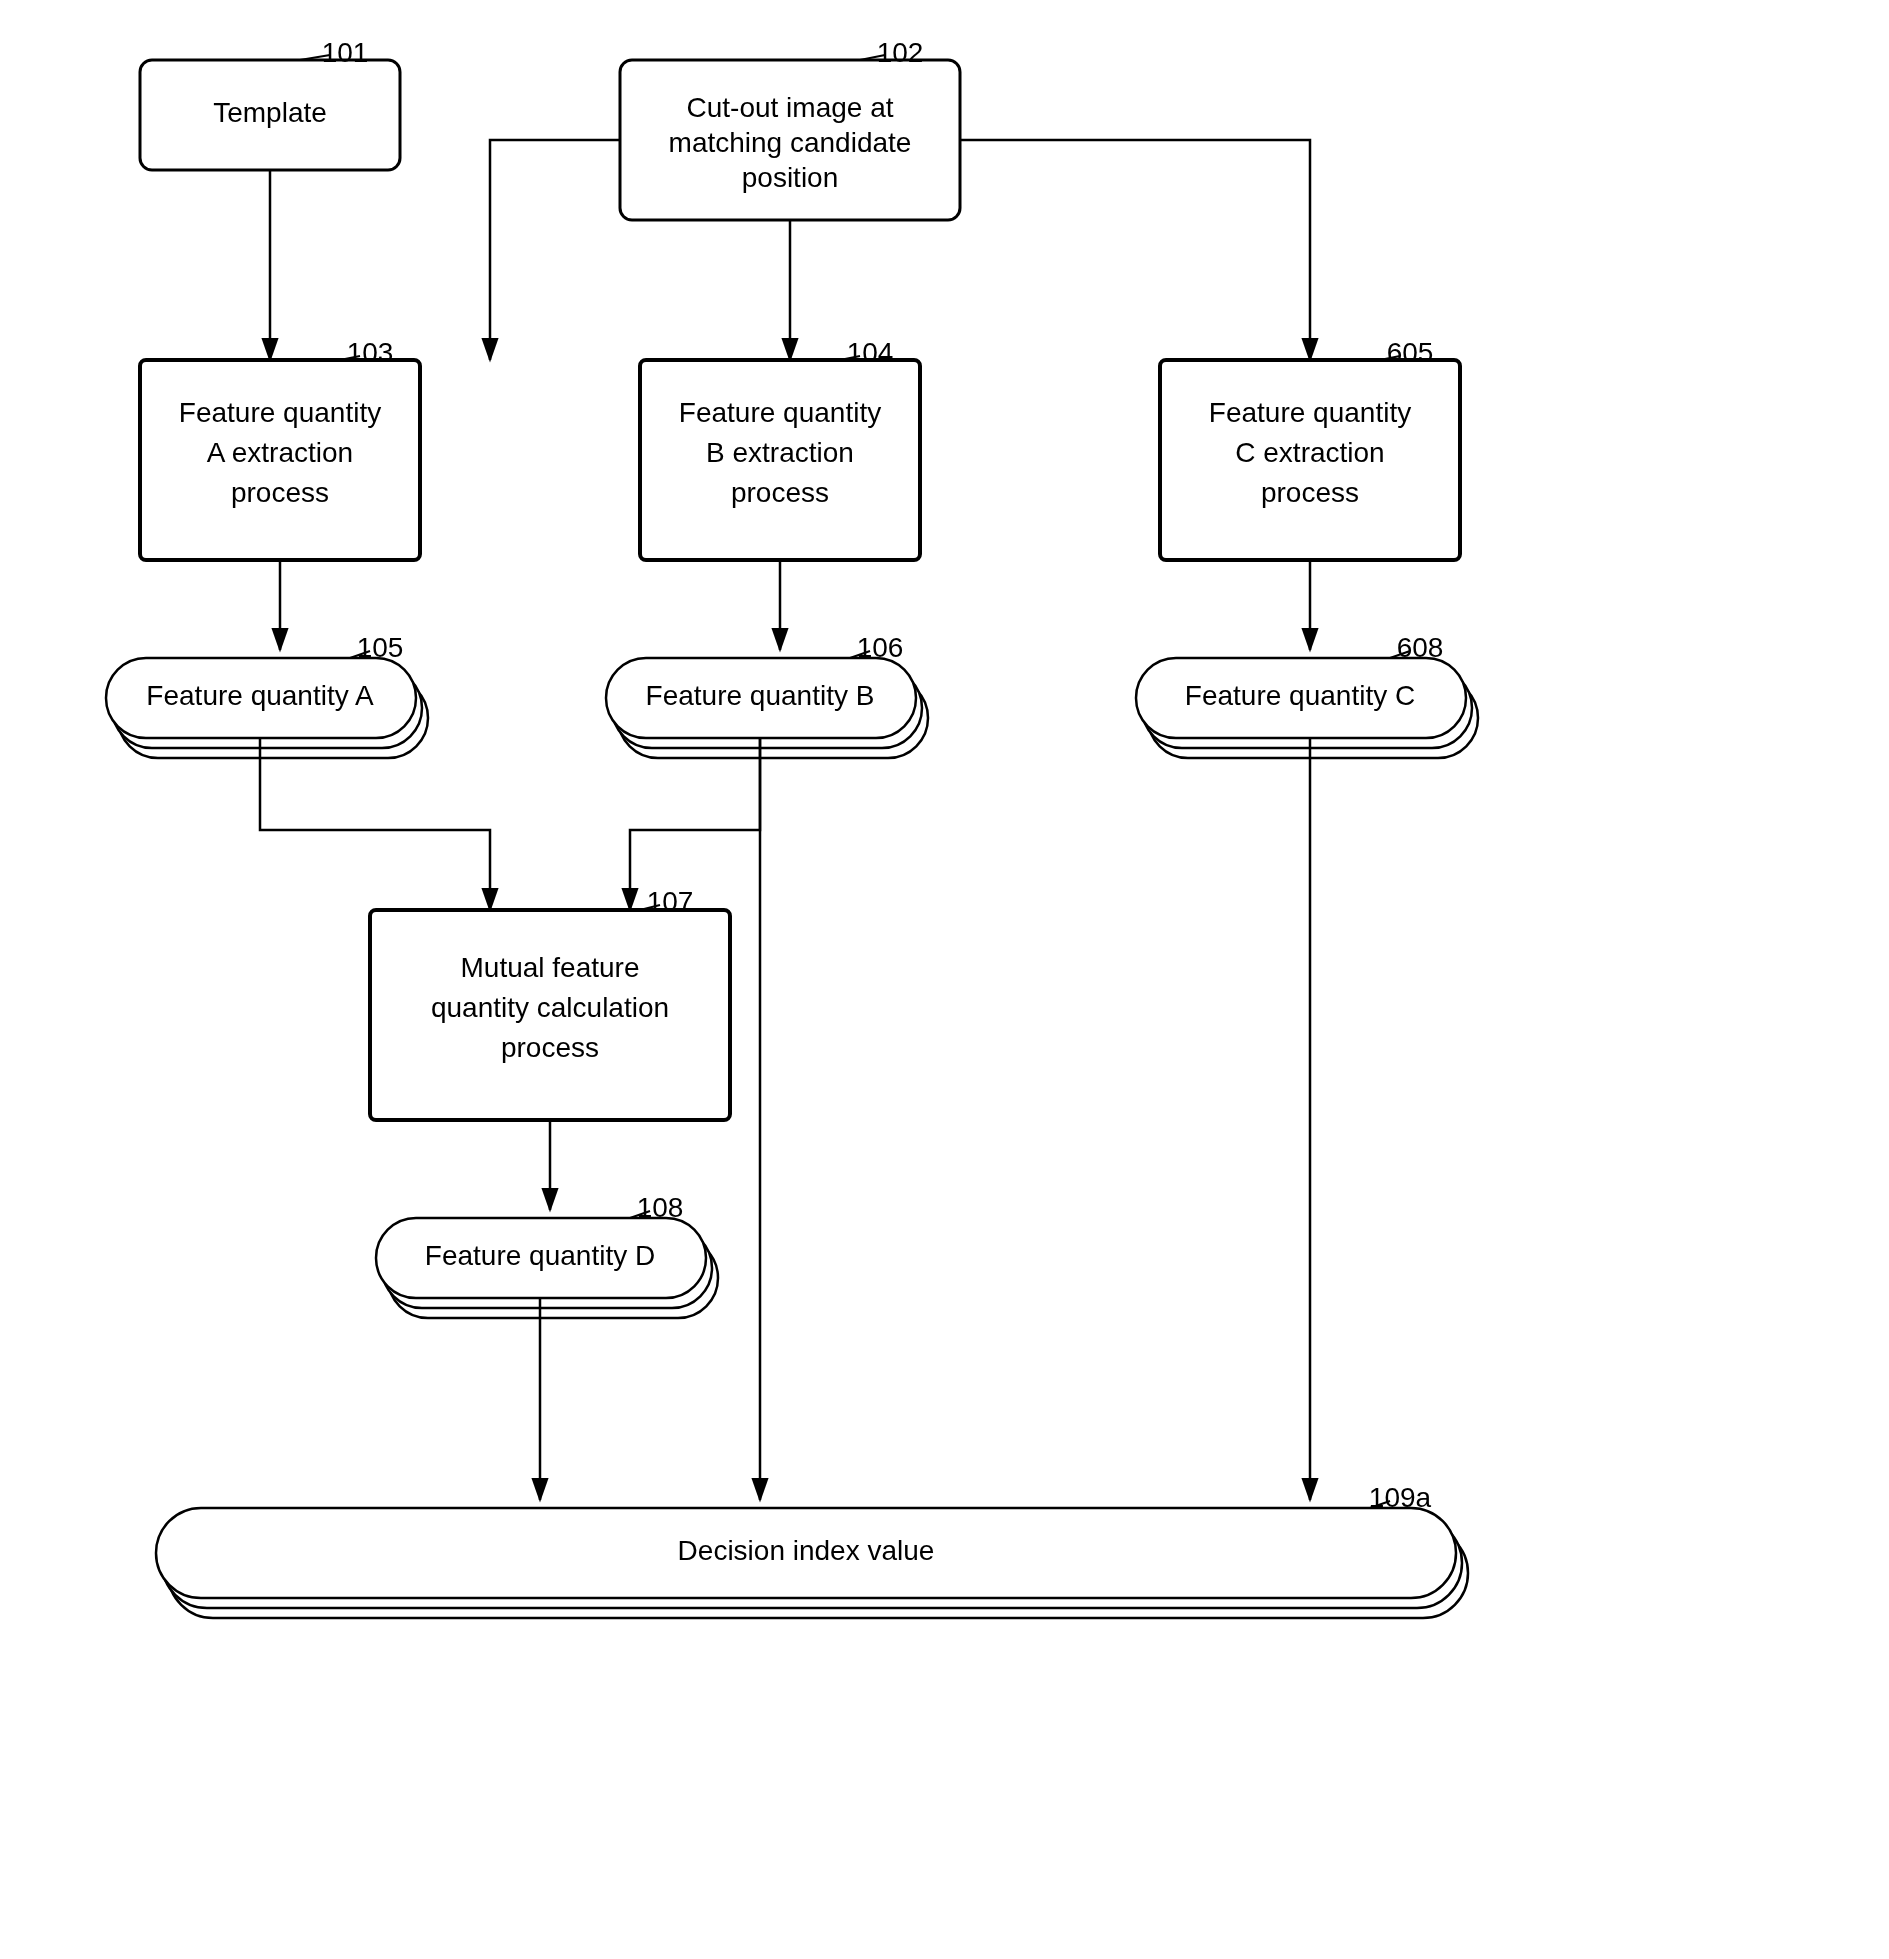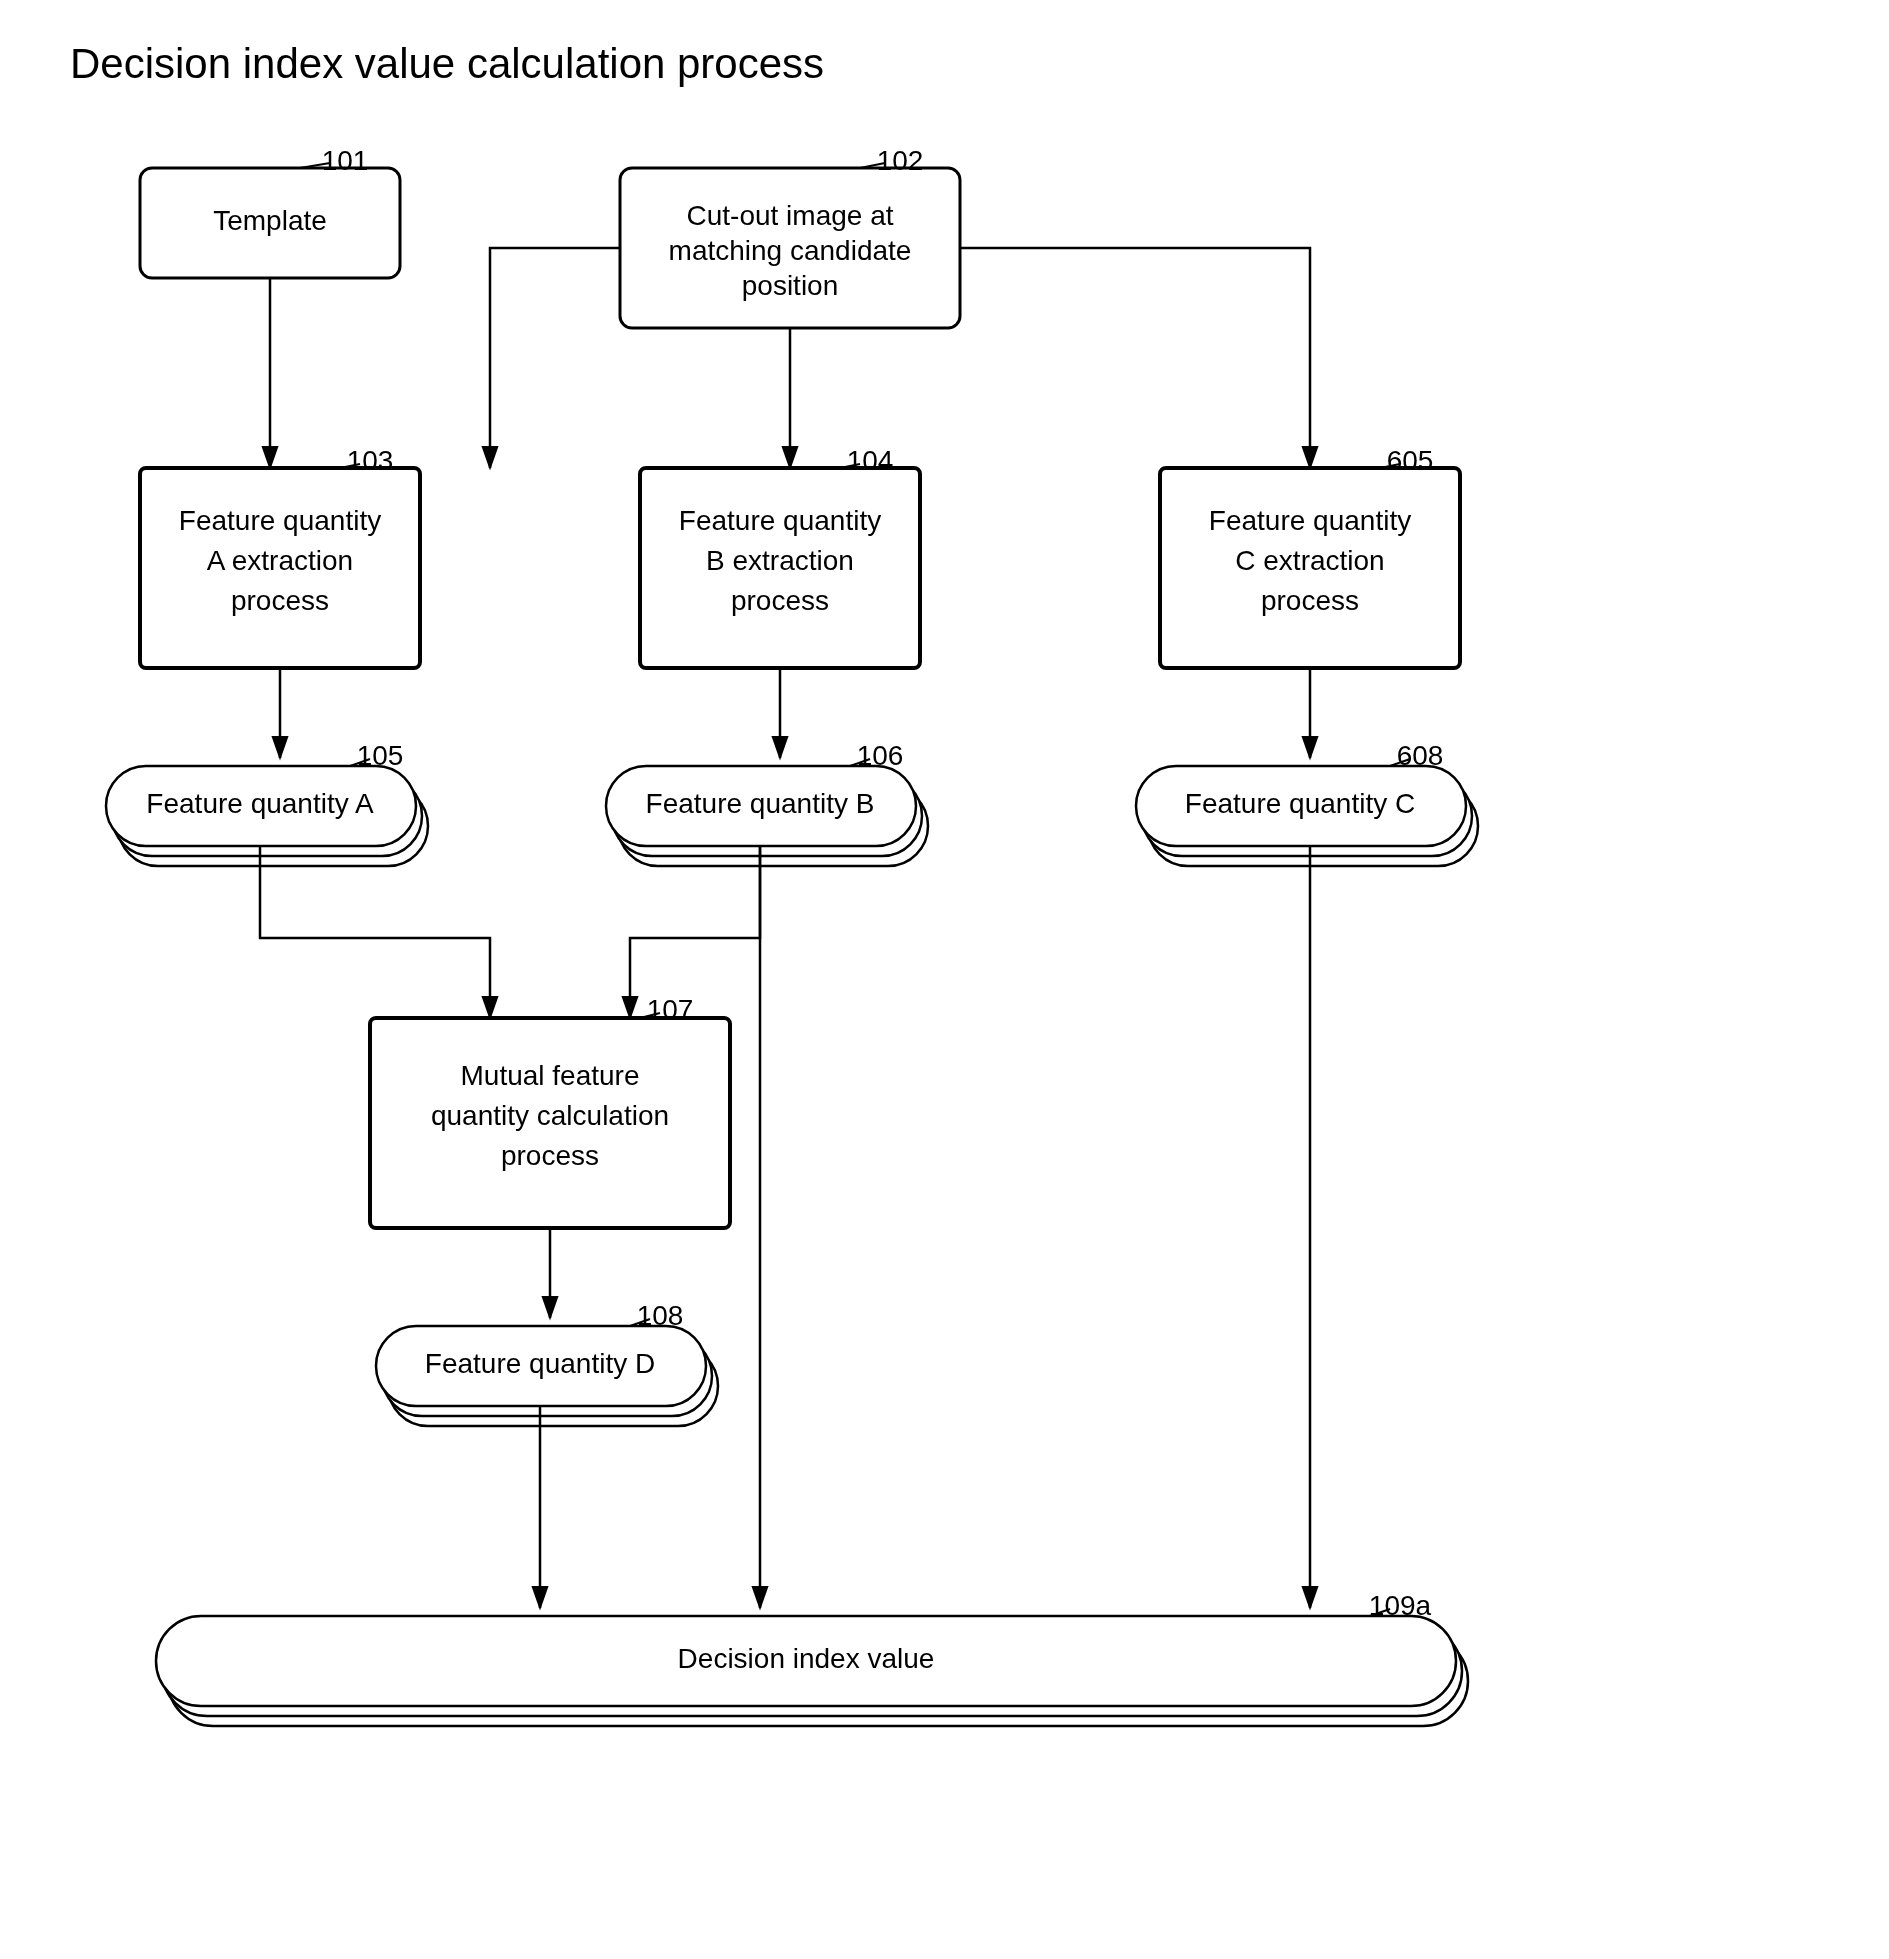--- a/index.html
+++ b/index.html
@@ -39,21 +39,20 @@
       font-size: 28px;
       fill: #000;
       text-anchor: middle;
       dominant-baseline: middle;
     }
   </style>
 </head>
 <body>
 
 <div class="diagram-container">
-  <div class="page-title">Decision index value calculation process</div>
 
   <svg class="diagram-svg" viewBox="0 0 1760 1820">
 
     <rect x="80" y="20" width="260" height="110" rx="12" ry="12" fill="white" stroke="black" stroke-width="3"></rect>
     <text x="210" y="75">
       <tspan>Template</tspan>
     </text>
 
     <text x="285" y="15" font-size="28" text-anchor="start" dominant-baseline="auto">101</text>
 

